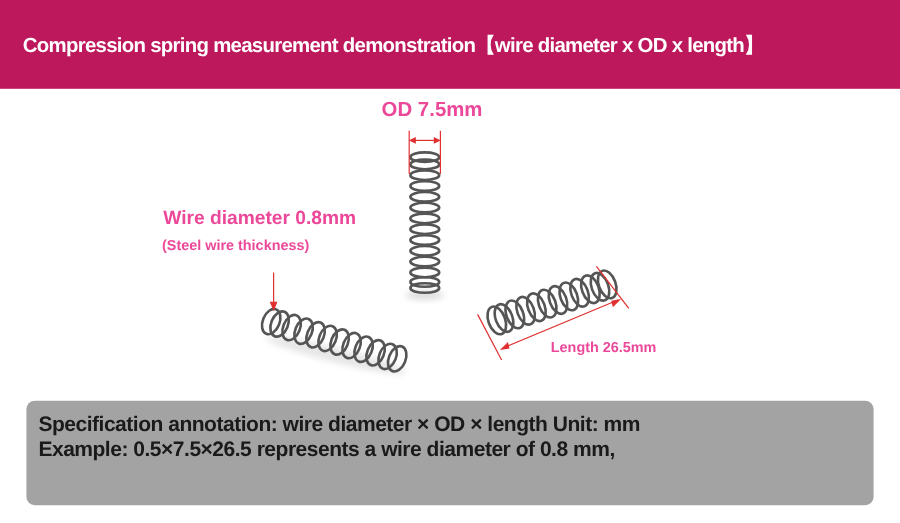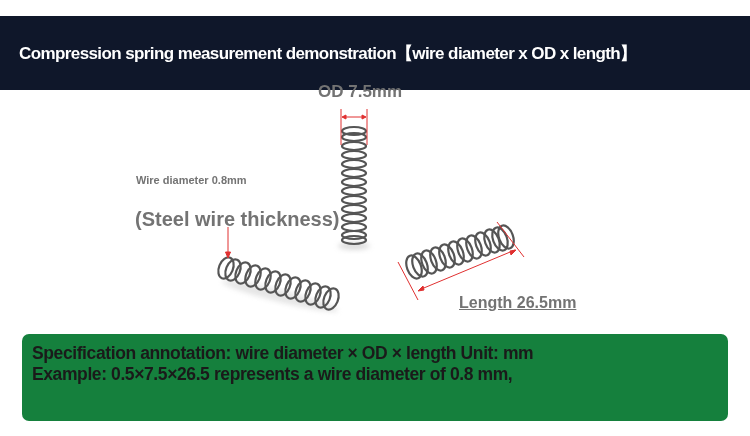--- a/index.html
+++ b/index.html
@@ -1,28 +1,28 @@
 <!DOCTYPE html>
 <html><head>
 <meta charset="utf-8">
 <style>
   html, body { margin:0; padding:0; }
   body { width:750px; height:436px; background:#ffffff; position:relative; overflow:hidden;
          font-family:"Liberation Sans", sans-serif; }
-  .banner { position:absolute; left:0; top:16px; width:750px; height:74px; background:#0f172a;
+  .banner { position:absolute; left:0; top:0; width:750px; height:74px; background:#be185d;
             display:flex; align-items:center; }
   .banner-title { color:#ffffff; font-weight:bold; font-size:17px; letter-spacing:-0.6px;
                   margin-left:19px; white-space:nowrap; }
-  .label { position:absolute; color:#737373; font-weight:bold; white-space:nowrap; }
+  .label { position:absolute; color:#ec4899; font-weight:bold; white-space:nowrap; }
   .lbl-od { left:318px; top:82px; font-size:17px; }
-  .lbl-wire1 { left:136px; top:174px; font-size:11px; }
-  .lbl-wire2 { left:135px; top:208px; font-size:20px; }
-  .lbl-len { left:459px; top:294px; font-size:16px;text-decoration:underline; }
+  .lbl-wire1 { left:136px; top:174px; font-size:16px; }
+  .lbl-wire2 { left:135px; top:197px; font-size:12px; }
+  .lbl-len { left:459px; top:282px; font-size:12px; }
   .art { position:absolute; left:0; top:0; }
-  .note-box { position:absolute; left:22px; top:334px; width:706px; height:87px; background:#15803d;
+  .note-box { position:absolute; left:22px; top:334px; width:706px; height:87px; background:#a3a3a3;
               border-radius:7px; box-sizing:border-box; padding:9px 0 0 10px; }
   .note-line { color:#1a1a1a; font-weight:bold; font-size:17.5px; line-height:21px; letter-spacing:-0.4px;
                white-space:nowrap; }
 </style>
 </head>
 <body>
 
 <div class="banner">
   <span class="banner-title">Compression spring measurement demonstration【wire diameter x OD x length】</span>
 </div>

